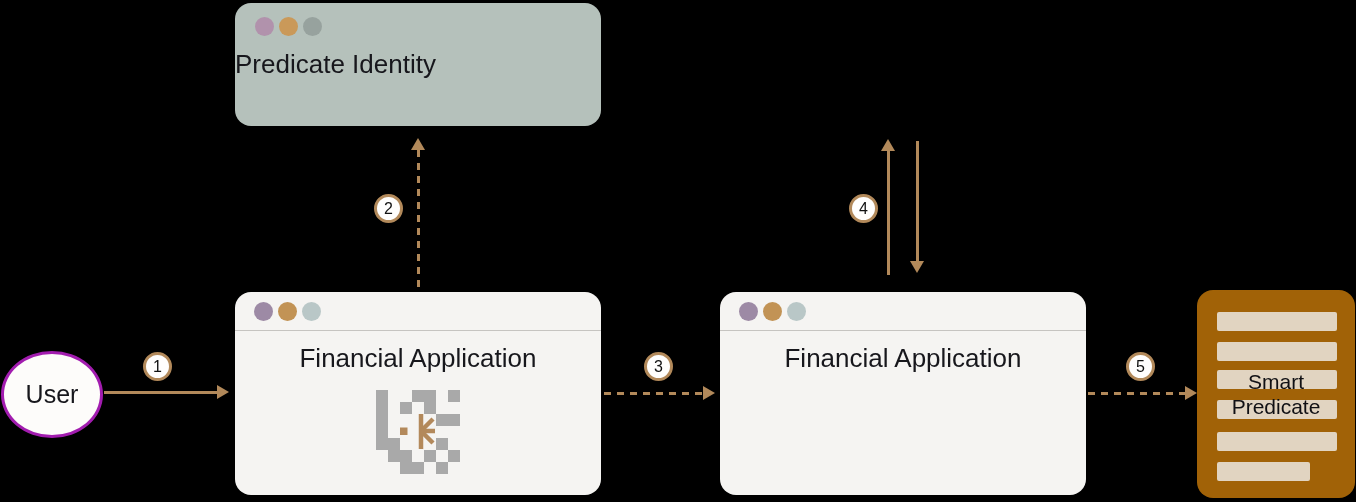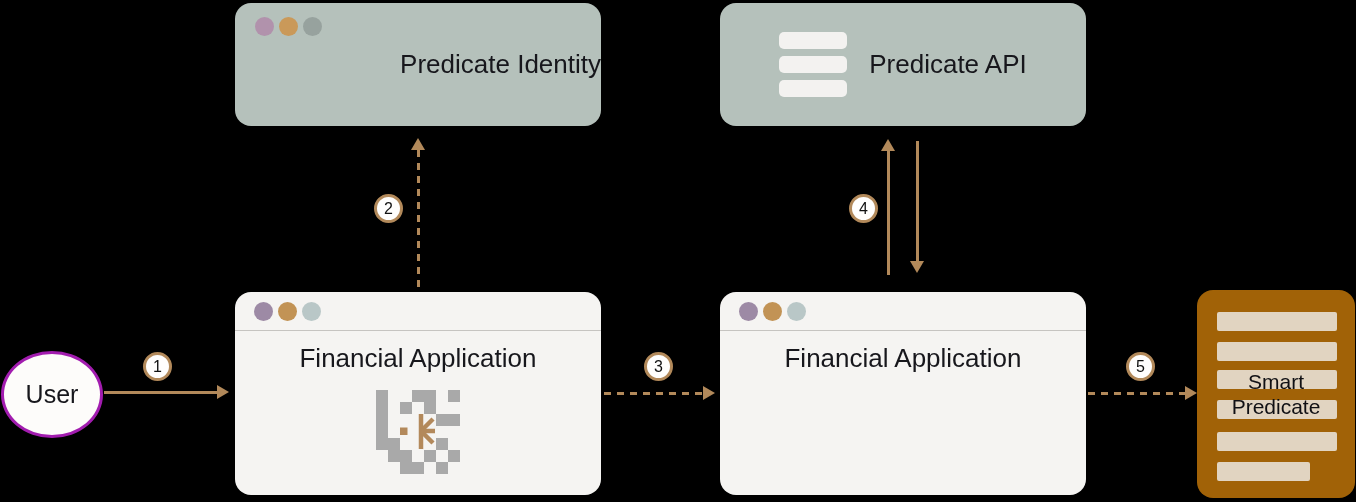--- a/index.html
+++ b/index.html
@@ -19,21 +19,21 @@
     box-sizing:border-box; display:flex; align-items:center; justify-content:center;
     font-size:25px;
   }
 
   
   .panel {
     position:absolute; width:366px; height:123px; border-radius:16px;
     background:#b5c1bb;
   }
   .panel-label { font-size:26px; }
-  .panel-center { height:100%; display:flex; align-items:center; justify-content:flex-end; }
+  .panel-center { height:100%; display:flex; align-items:center; justify-content:flex-start; }
 
   .dots { position:absolute; left:20px; top:14px; display:flex; gap:5px; }
   .titlebar .dots { position:static; }
   .dot { width:19px; height:19px; border-radius:50%; }
   .sage .dot.d1 { background:#b192ac; }
   .sage .dot.d2 { background:#ca9959; }
   .sage .dot.d3 { background:#97a29e; }
 
   .api-row { height:100%; display:flex; align-items:center; justify-content:center; gap:22px; }
   .stack-icon i { display:block; width:68px; height:17px; border-radius:5px; background:#f3f2f0; margin-bottom:7px; }
@@ -116,30 +116,20 @@
     <div class="dots">
       <span class="dot d1"></span>
       <span class="dot d2"></span>
       <span class="dot d3"></span>
     </div>
     <div class="panel-center">
       <span class="panel-label node-label">Predicate Identity</span>
     </div>
   </div>
 
-  <div class="panel sage" style="left:720px; top:3px;">
-    <div class="api-row">
-      <div class="stack-icon">
-          <i></i>
-          <i></i>
-          <i></i>
-        </div>
-      <span class="panel-label node-label">Predicate API</span>
-    </div>
-  </div>
 
   <div class="vdash" style="left:417px; top:150px; height:140px;"></div>
   <div class="head up" style="left:411px; top:138px;"></div>
   <div class="badge" style="left:374px; top:194px;">
     <span>2</span>
   </div>
 
   <div class="vline" style="left:887px; top:151px; height:124px;"></div>
   <div class="head up" style="left:881px; top:139px;"></div>
   <div class="vline" style="left:916px; top:141px; height:121px;"></div>

